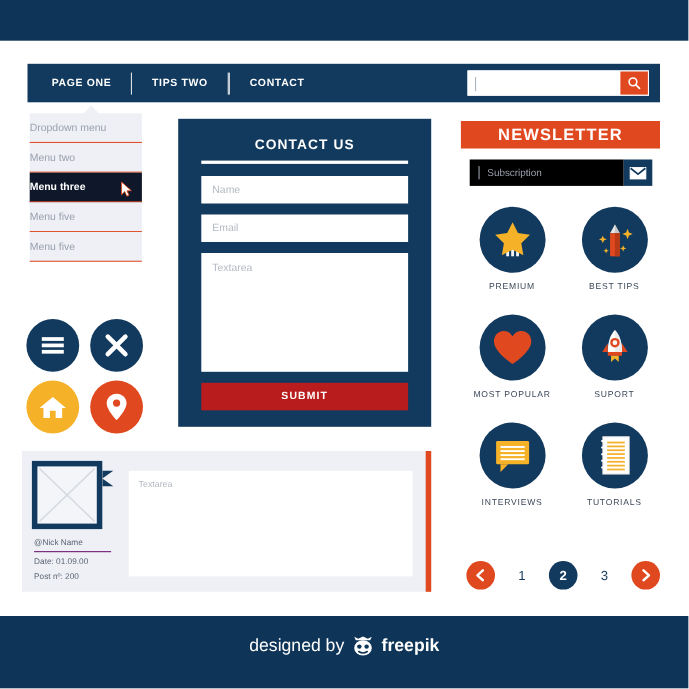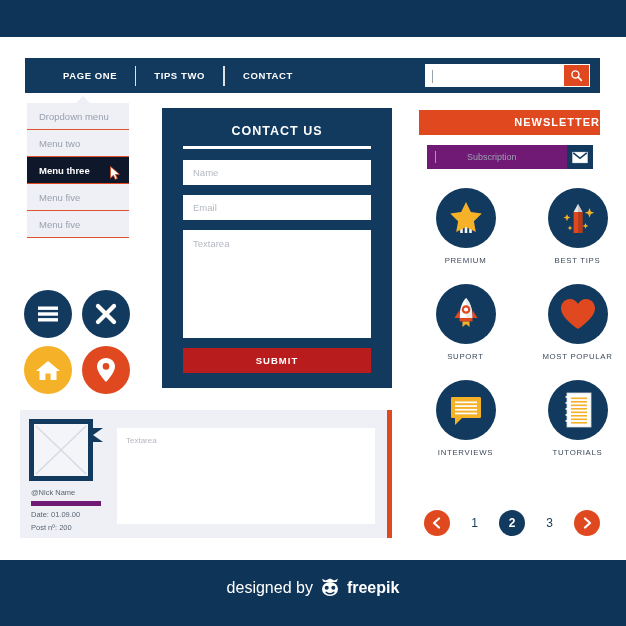--- a/index.html
+++ b/index.html
@@ -32,21 +32,21 @@
 
   
   .navbar {
     position: absolute;
     left: 25px; top: 58px;
     width: 575px; height: 35px;
     background: #123a5e;
     display: flex;
     align-items: center;
     box-sizing: border-box;
-    padding: 0 0 0 20px;
+    padding: 0 0 0 4px;
   }
   .nav-item {
     color: #ffffff;
     font-size: 9.5px;
     font-weight: bold;
     letter-spacing: 0.6px;
     padding: 0 18px;
     white-space: nowrap;
     line-height: 35px;
   }
@@ -100,21 +100,20 @@
     border-left: 8px solid transparent;
     border-right: 8px solid transparent;
     border-bottom: 8px solid #eef0f5;
   }
   .dd-item {
     height: 27px;
     line-height: 27px;
     background: #eef0f5;
     color: #9aa0ae;
     font-size: 9.5px;
-    padding-left: 12px;
     border-bottom: 1px solid #e0532d;
     box-sizing: border-box;
     position: relative;
   }
   .dd-item.active {
     background: #0f172a;
     color: #ffffff;
     font-weight: bold;
     border-bottom-color: #e0491f;
   }
@@ -189,43 +188,42 @@
   }
 
   
   .newsletter-btn {
     position: absolute;
     left: 419px; top: 110px;
     width: 181px; height: 25px;
     line-height: 25px;
     background: #e0491f;
     color: #ffffff;
-    font-size: 11px;
+    font-size: 15px;
     font-weight: bold;
     letter-spacing: 1px;
-    text-align: right;
+    text-align: center;
     cursor: pointer;
   }
   .subs-row {
     position: absolute;
     left: 427px; top: 145px;
     width: 166px; height: 24px;
     display: flex;
     align-items: stretch;
   }
   .subs-field {
     flex: 1;
-    background: #701a75;
+    background: #000000;
     color: #9aa0ae;
     font-size: 9px;
     display: flex;
     align-items: center;
     padding-left: 8px;
     box-sizing: border-box;
-    gap: 24px;
   }
   .subs-field .bar {
     width: 1px; height: 12px;
     background: #9aa0ae;
     margin-right: 7px;
   }
   .subs-btn {
     width: 26px;
     background: #123a5e;
     display: flex;
@@ -235,21 +233,20 @@
   }
 
   
   .feature-grid {
     position: absolute;
     left: 419px; top: 188px;
     width: 186px;
     display: grid;
     grid-template-columns: 93px 93px;
     grid-row-gap: 21px;
-    gap: 19px;
   }
   .feature {
     display: flex;
     flex-direction: column;
     align-items: center;
     cursor: pointer;
   }
   .feature .circle {
     width: 60px; height: 60px;
     border-radius: 50%;
@@ -330,21 +327,21 @@
   }
   .cc-meta {
     position: absolute;
     left: 11px; top: 78px;
     width: 70px;
   }
   .cc-nick {
     font-size: 7.5px;
     color: #5b6472;
     padding-bottom: 4px;
-    border-bottom: 5px solid #701a75;
+    border-bottom: 1px solid #701a75;
   }
   .cc-line {
     font-size: 7.5px;
     color: #5b6472;
     margin-top: 4px;
   }
   .cc-textarea {
     position: absolute;
     left: 97px; top: 18px;
     width: 258px; height: 96px;
@@ -486,41 +483,41 @@
         <path d="M9 16 l1 2.6 2.6 1 -2.6 1 -1 2.6 -1 -2.6 -2.6 -1 2.6 -1 Z" fill="#f5b228"></path>
         <path d="M27.5 25 l.8 2.1 2.1 .8 -2.1 .8 -.8 2.1 -.8 -2.1 -2.1 -.8 2.1 -.8 Z" fill="#f5b228"></path>
         <path d="M12 27.5 l.7 1.8 1.8 .7 -1.8 .7 -.7 1.8 -.7 -1.8 -1.8 -.7 1.8 -.7 Z" fill="#f5b228"></path>
       </svg>
     </div>
     <div class="flabel">BEST TIPS</div>
   </div>
 
   <div class="feature">
     <div class="circle">
+      <svg width="38" height="34" viewBox="0 0 38 34">
+        <path d="M19 32 C19 32 2 21 2 11.5 C2 5.8 6.2 2 11 2 C14.5 2 17.5 4 19 7 C20.5 4 23.5 2 27 2 C31.8 2 36 5.8 36 11.5 C36 21 19 32 19 32 Z" fill="#e0491f"></path>
+      </svg>
+    </div>
+    <div class="flabel">MOST POPULAR</div>
+  </div>
+
+  <div class="feature">
+    <div class="circle">
       <svg width="40" height="40" viewBox="0 0 40 40">
         <path d="M20 4 C25 9 26.5 17 26.5 24 L13.5 24 C13.5 17 15 9 20 4 Z" fill="#ffffff"></path>
         <path d="M20 4 C25 9 26.5 17 26.5 24 L20 24 Z" fill="#ececec"></path>
         <path d="M13.5 16 L8.5 24 L13.5 24 Z" fill="#e0491f"></path>
         <path d="M26.5 16 L31.5 24 L26.5 24 Z" fill="#e0491f"></path>
         <rect x="13.5" y="24" width="13" height="3.4" fill="#e0491f"></rect>
         <path d="M16.5 27.4 L16.5 33 L20 30 L23.5 33 L23.5 27.4 Z" fill="#f5b228"></path>
         <circle cx="20" cy="15.5" r="4.3" fill="#e0491f"></circle>
         <circle cx="20" cy="15.5" r="2.1" fill="#ffffff"></circle>
       </svg>
     </div>
     <div class="flabel">SUPORT</div>
-  </div>
-
-  <div class="feature">
-    <div class="circle">
-      <svg width="38" height="34" viewBox="0 0 38 34">
-        <path d="M19 32 C19 32 2 21 2 11.5 C2 5.8 6.2 2 11 2 C14.5 2 17.5 4 19 7 C20.5 4 23.5 2 27 2 C31.8 2 36 5.8 36 11.5 C36 21 19 32 19 32 Z" fill="#e0491f"></path>
-      </svg>
-    </div>
-    <div class="flabel">MOST POPULAR</div>
   </div>
 
   <div class="feature">
     <div class="circle">
       <svg width="38" height="36" viewBox="0 0 38 36">
         <rect x="4" y="5" width="30" height="21" rx="1.2" fill="#f5b228"></rect>
         <path d="M8 26 L8 33 L15 26 Z" fill="#f5b228"></path>
         <rect x="8" y="9.5" width="22" height="1.7" fill="#ffffff"></rect>
         <rect x="8" y="13.2" width="22" height="1.7" fill="#ffffff"></rect>
         <rect x="8" y="16.9" width="22" height="1.7" fill="#ffffff"></rect>

